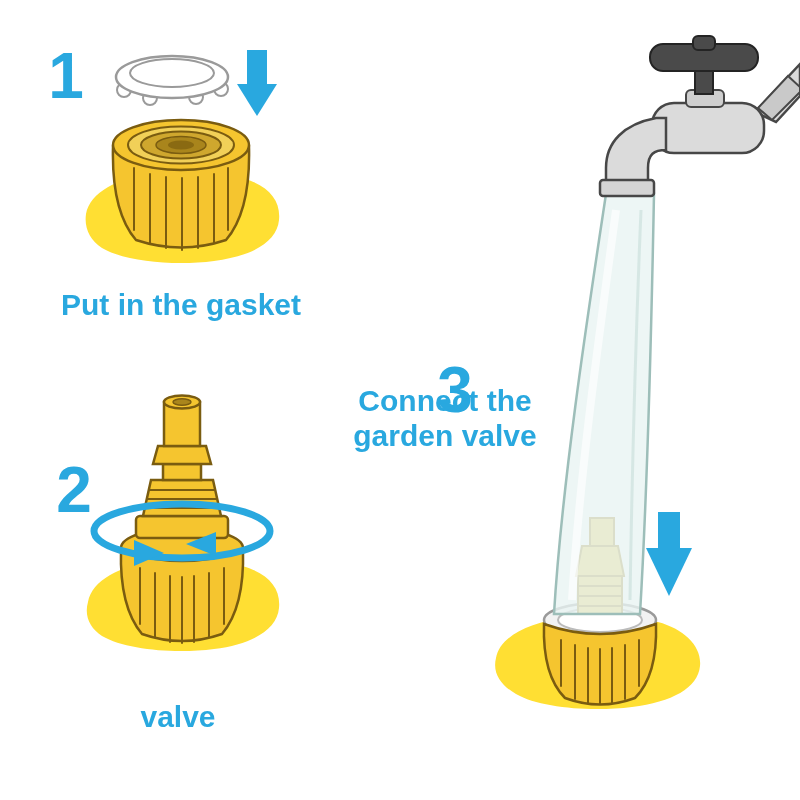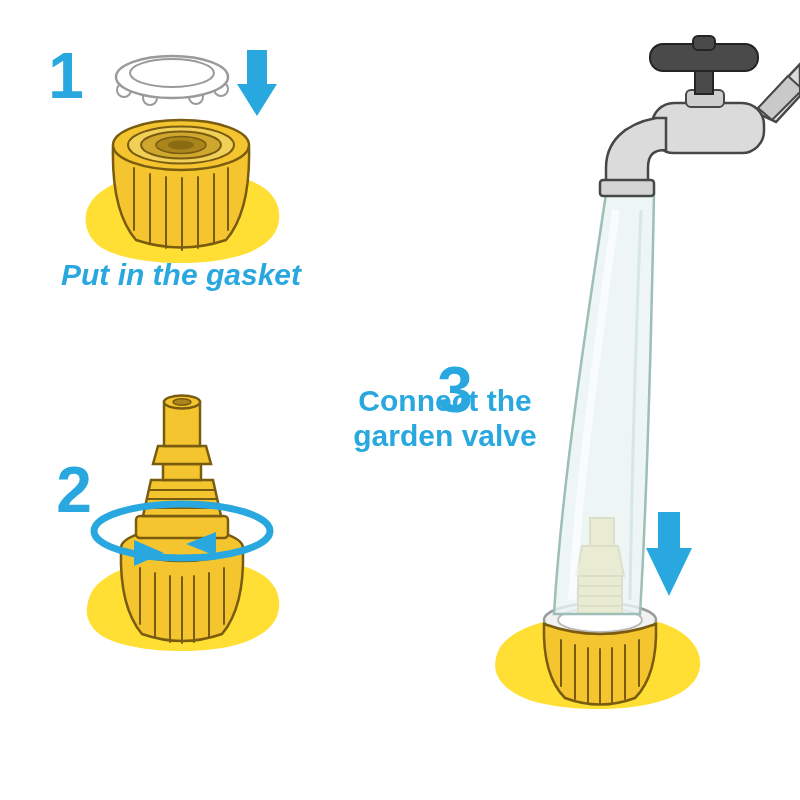--- a/index.html
+++ b/index.html
@@ -12,21 +12,21 @@
     position:absolute; color:#29A8DF; font-weight:700; font-size:64px;
     line-height:1; text-align:center;
   }
   .caption {
     position:absolute; color:#29A8DF; font-weight:700; font-size:30px;
     line-height:1.15; text-align:center;
   }
   #num1 { left:44px;  top:44px;  width:44px; }
   #num2 { left:52px;  top:458px; width:44px; }
   #num3 { left:430px; top:358px; width:50px; }
-  #cap1 { left:16px;  top:258px; width:330px;font-style:italic; }
+  #cap1 { left:16px;  top:288px; width:330px; }
   #cap2 { left:28px;  top:700px; width:300px; }
   #cap3 { left:325px; top:384px; width:240px; }
 </style>
 </head>
 <body>
 
 <div class="stage">
 
   <svg width="800" height="800" viewBox="0 0 800 800">
 
@@ -142,20 +142,21 @@
       <rect x="658" y="512" width="22" height="40"></rect>
       <polygon points="646,548 692,548 669,596"></polygon>
     </g>
   </svg>
 
   <div id="num1" class="step-number">1</div>
   <div id="cap1" class="caption">Put in the gasket</div>
 
   <div id="num2" class="step-number">2</div>
   <div id="cap2" class="caption">
+    <div>valve</div>
   </div>
 
   <div id="num3" class="step-number">3</div>
   <div id="cap3" class="caption">
     <div>Connect the</div>
     <div>garden valve</div>
   </div>
 
 </div>
 

